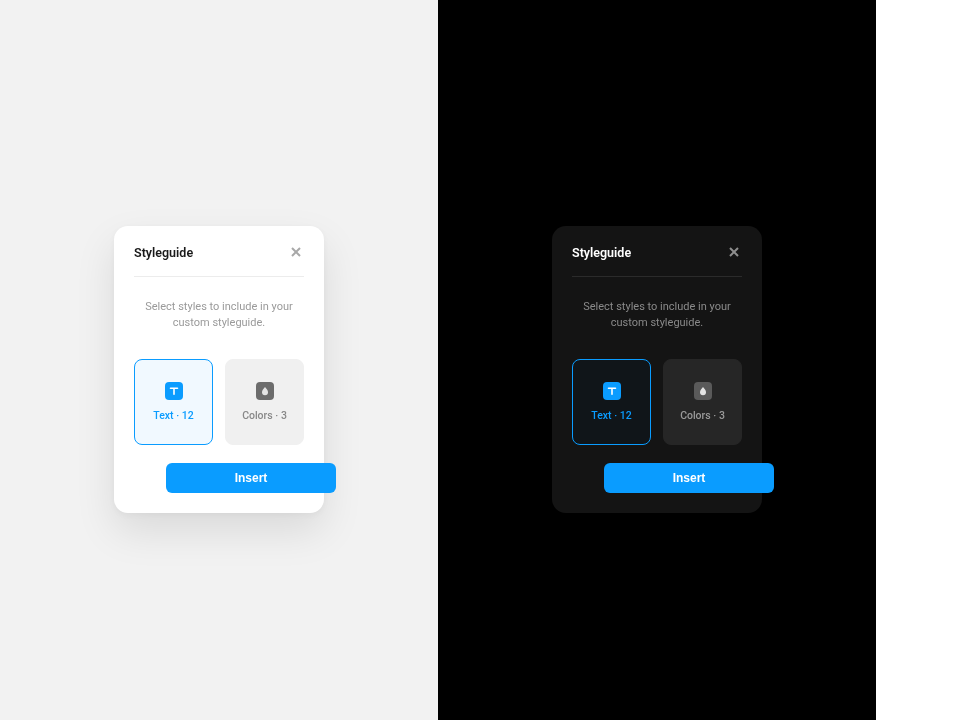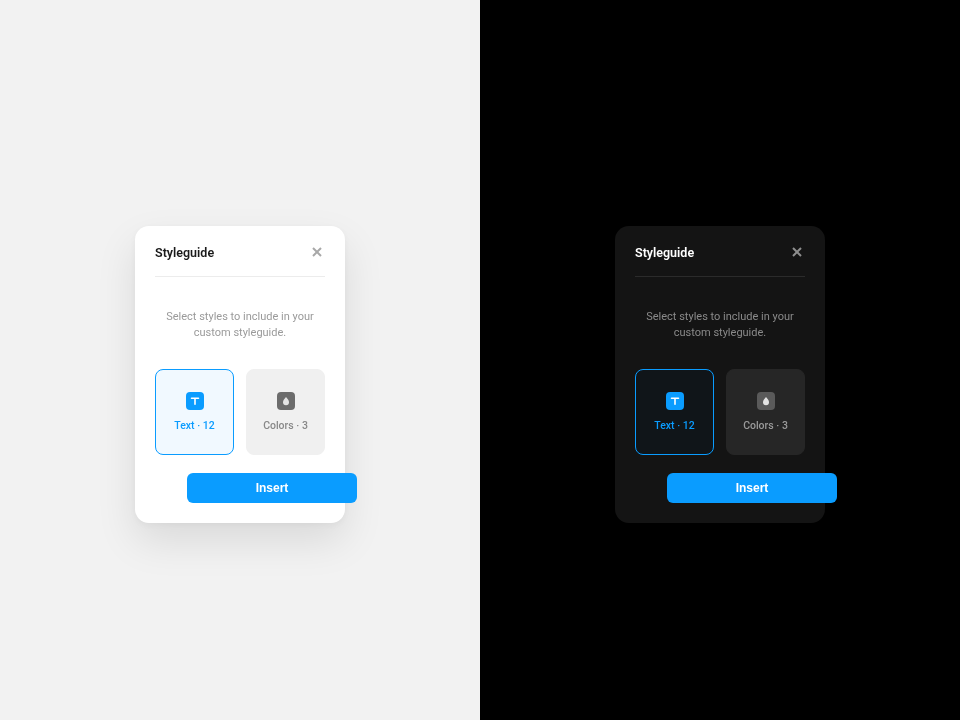--- a/index.html
+++ b/index.html
@@ -5,21 +5,21 @@
   html, body {
     margin: 0;
     padding: 0;
     width: 960px;
     height: 720px;
     font-family: -apple-system, BlinkMacSystemFont, "Segoe UI", Roboto, "Helvetica Neue", Arial, sans-serif;
     overflow: hidden;
   }
   .stage {
     display: flex;
-    width: 960px;
+    width: 876px;
     height: 720px;
     align-items: center;
   }
   .half {
     width: 480px;
     height: 720px;
     position: relative;
   }
   .half.light { background: #f2f2f2; }
   .half.dark  { background: #000000; }
@@ -74,21 +74,21 @@
     stroke-width: 2;
     fill: none;
   }
   .light .close-btn svg { stroke: #a8a8a8; }
   .dark  .close-btn svg { stroke: #8e8e8e; }
 
   .instruction {
     text-align: center;
     font-size: 11px;
     line-height: 1.45;
-    margin: 32px 6px 28px 6px;
+    margin: 22px 6px 28px 6px;
   }
   .light .instruction { color: #9a9a9a; }
   .dark  .instruction { color: #8a8a8a; }
 
   .tiles {
     display: flex;
     gap: 12px;
   }
   .tile {
     flex: 1 1 0;

